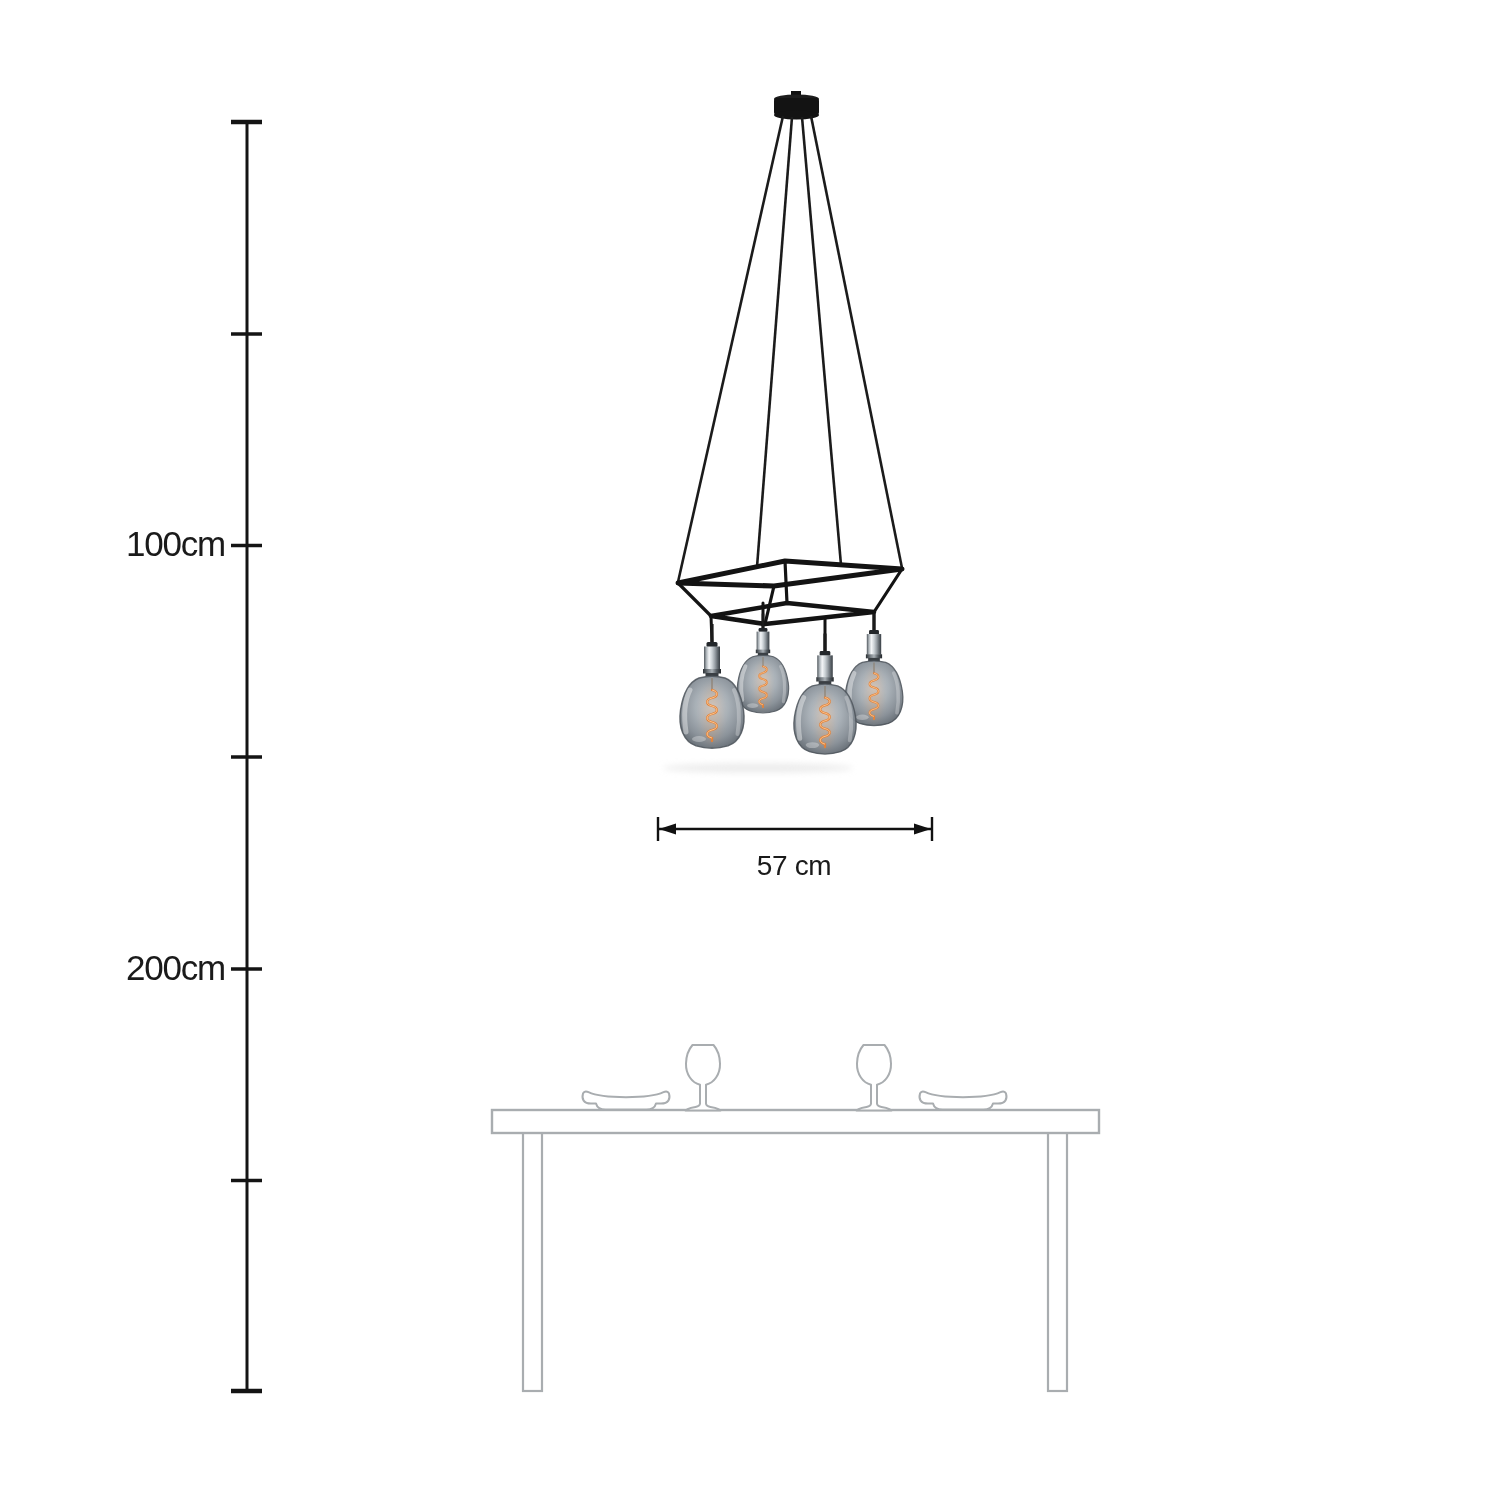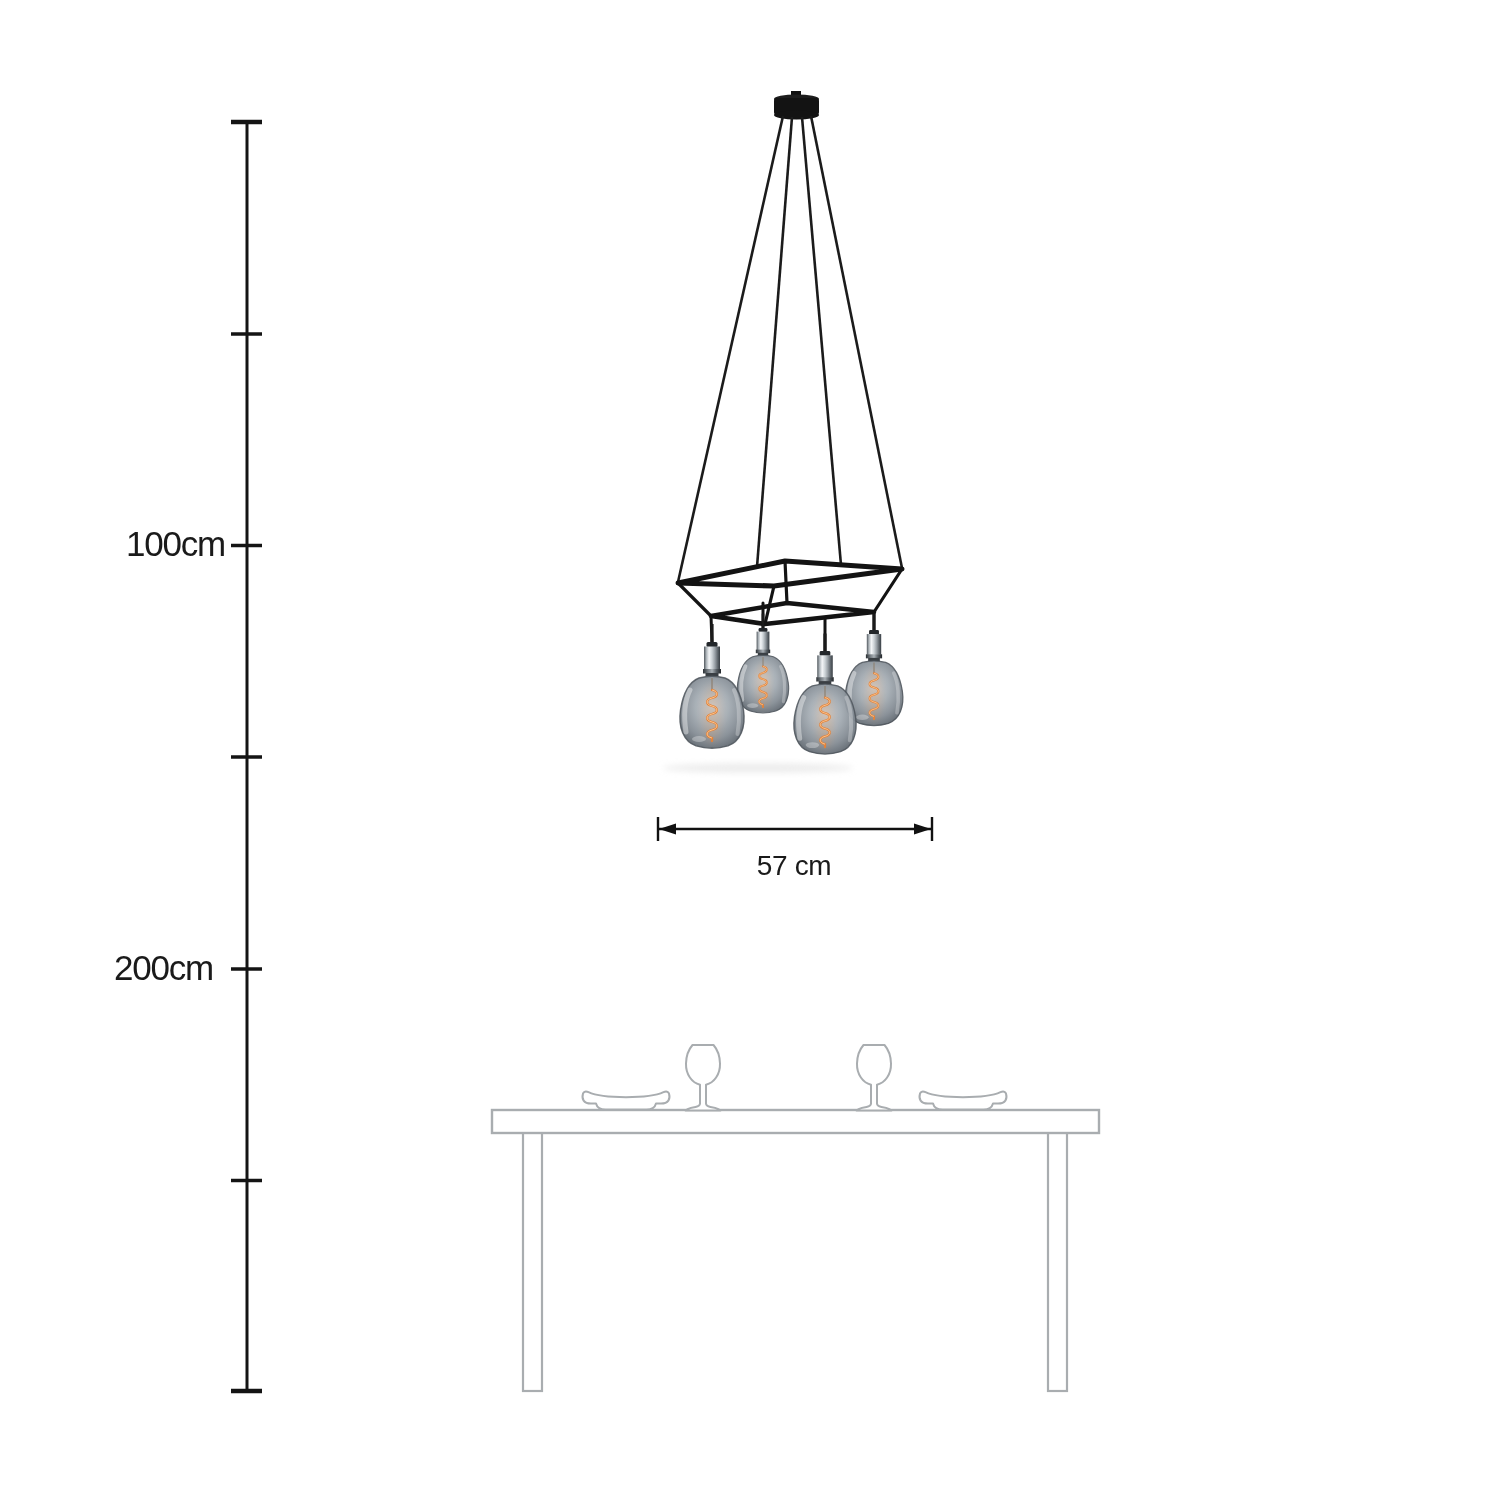--- a/index.html
+++ b/index.html
@@ -200,15 +200,15 @@
       <g transform="translate(658,1111)">
           <use href="#wineglass"></use>
         </g>
       <g transform="translate(829,1111)">
           <use href="#wineglass"></use>
         </g>
     </g>
   </svg>
 
   <span class="lbl lbl-ruler" style="left:180px; top:546px;">100cm</span>
-  <span class="lbl lbl-ruler" style="left:168px; top:970px;">200cm</span>
+  <span class="lbl lbl-ruler" style="left:180px; top:970px;">200cm</span>
   <span class="lbl lbl-dim" style="left:749px; top:866px;">57 cm</span>
 </div>
 
 </body></html>

